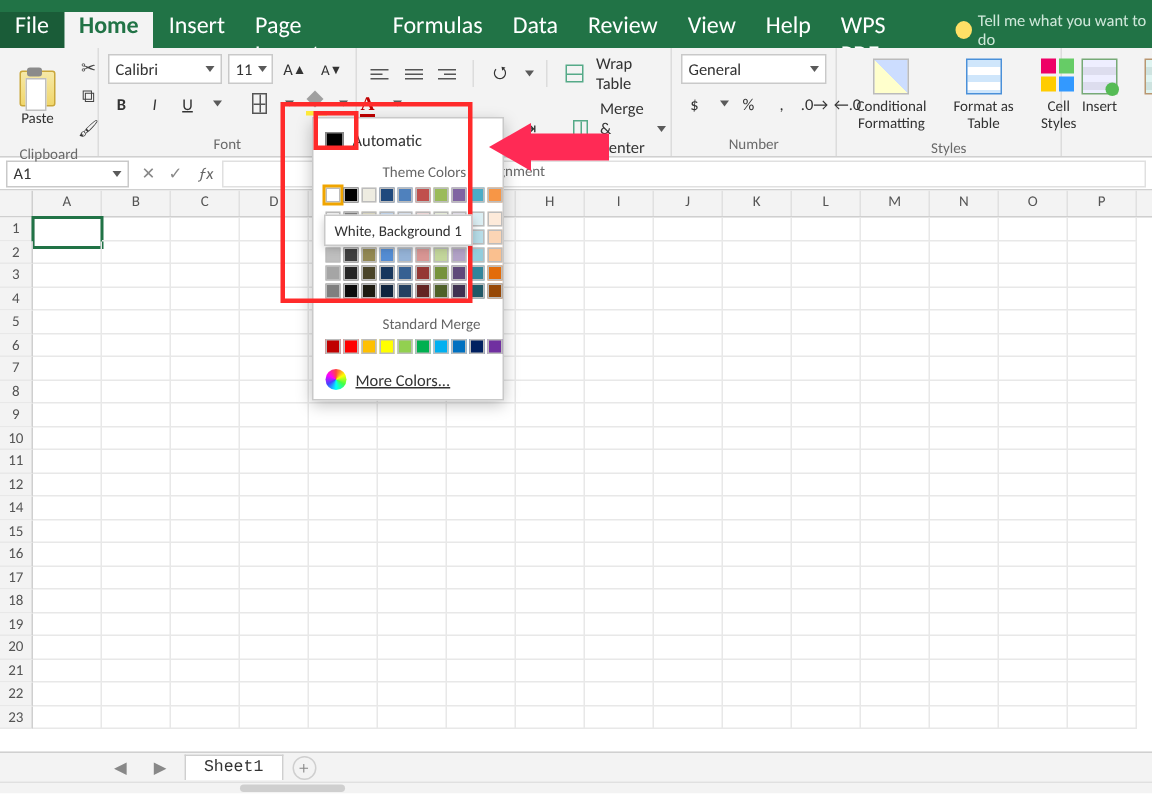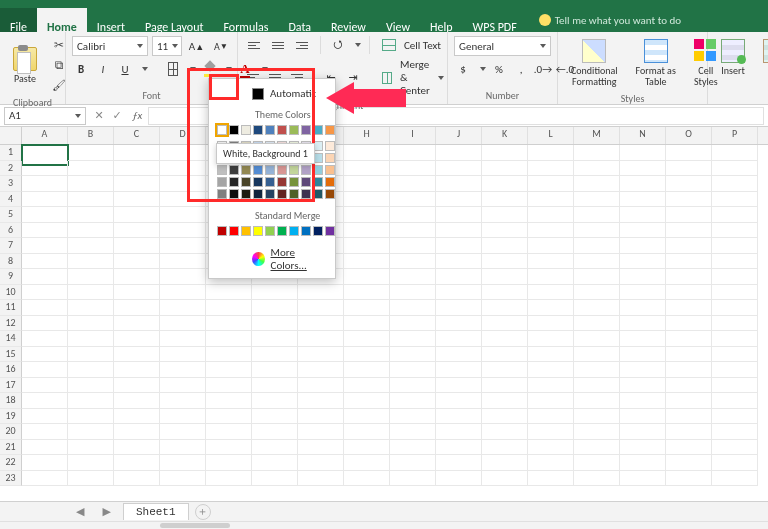--- a/index.html
+++ b/index.html
@@ -4,21 +4,21 @@
 <style>
   * { box-sizing: border-box; margin: 0; padding: 0; font-family: "Segoe UI", Calibri, Arial, sans-serif; }
   html, body { width: 768px; height: 529px; overflow: hidden; background: #fff; }
   body { font-size: 11px; color: #333; }
 
   
   .titlebar { height: 8px; background: #217346; }
 
   
   .tabs { display: flex; align-items: stretch; background: #217346; height: 24px; }
-  .tabs .tab { padding: 12px 10px; color: #fff; font-size: 12px; cursor: pointer; }
+  .tabs .tab { padding: 0 10px; color: #fff; font-size: 16px; cursor: pointer; }
   .tabs .tab.file { background: #1a5c38; }
   .tabs .tab.active { background: #f3f3f3; color: #217346; font-weight: 600; }
   .tabs .tell { display: flex; align-items: center; gap: 4px; color: #cfe8da; margin-left: 12px; }
   .tabs .bulb { width: 12px; height: 12px; border-radius: 50%; background: #ffe066; display: inline-block; }
 
   
   .ribbon { display: flex; background: #f3f3f3; border-bottom: 1px solid #d0d0d0; height: 73px; position: relative; }
   .group { border-right: 1px solid #dcdcdc; padding: 4px 6px 2px; display: flex; flex-direction: column; justify-content: space-between; }
   .group-row { display: flex; align-items: center; gap: 4px; }
   .group-label { text-align: center; font-size: 10px; color: #6a6a6a; padding-top: 2px; }
@@ -92,21 +92,21 @@
   .navarr { color:#888; padding:0 6px; }
   .sheettab { background:#fff; border:1px solid #cfcfcf; border-bottom:none; padding:2px 12px; font-size:11px;font-family:Liberation Mono, monospace; }
   .addsheet { width:16px;height:16px;border:1px solid #cfcfcf; border-radius:50%; text-align:center; line-height:14px; color:#888; }
 
   
   .hscroll { height:8px; background:#f3f3f3; border-top:1px solid #e0e0e0; position:relative;}
   .hscroll .thumb{ position:absolute; left:160px; width:70px; top:1px; bottom:1px; background:#cfcfcf; border-radius:3px;}
 
   
   .popup { position:absolute; left:208px; top:78px; width:128px; background:#fff; border:1px solid #c9c9c9; box-shadow:0 3px 10px rgba(0,0,0,.25); z-index:15; padding:4px 0 2px; }
-  .popup .item { display:flex; align-items:center; gap:6px; padding:4px 8px; cursor:pointer;margin-left:35px; }
+  .popup .item { display:flex; align-items:center; gap:6px; padding:4px 8px; cursor:pointer; }
   .popup .hdr { font-size:10px; color:#666; padding:4px 8px 2px;margin-left:38px; }
   .swgrid { display:grid; grid-template-columns: repeat(10, 10px); gap:2px; padding:2px 8px 6px; }
   .sw { width:10px; height:10px; border:1px solid #bcbcbc; cursor:pointer; }
   .sw.cur { outline:2px solid #f0a500; }
   .tooltip { position:absolute; left:216px; top:143px; background:#fff; border:1px solid #c9c9c9; padding:3px 6px; font-size:10px; box-shadow:0 2px 6px rgba(0,0,0,.2); z-index:30; white-space:nowrap;text-align:center;}
   .ico-morecolors { width:14px;height:14px;border-radius:50%; background:conic-gradient(#f44,#ff0,#4f4,#0ff,#44f,#f0f,#f44);}
   .swauto { width:12px;height:12px;background:#000;border:1px solid #888;}
 
   
   .pointer-arrow { position:absolute; left:326px; top:82px; z-index:25; display:flex; align-items:center; }
@@ -221,21 +221,21 @@
               <i></i>
             </span>
           </div>
         <div class="sep" style="height:18px"></div>
         <div class="rbtn">⭯</div>
         <span class="caret"></span>
         <div class="sep" style="height:18px"></div>
         <div class="rbtn">
             <span class="ico ico-wrap"></span>
           </div>
-        <span>Cell Text</span>
+        <span>Wrap Table</span>
       </div>
       <div class="group-row">
         <div class="rbtn">
             <span class="ico-align al1">
               <i></i>
               <i></i>
               <i></i>
             </span>
           </div>
         <div class="rbtn">

